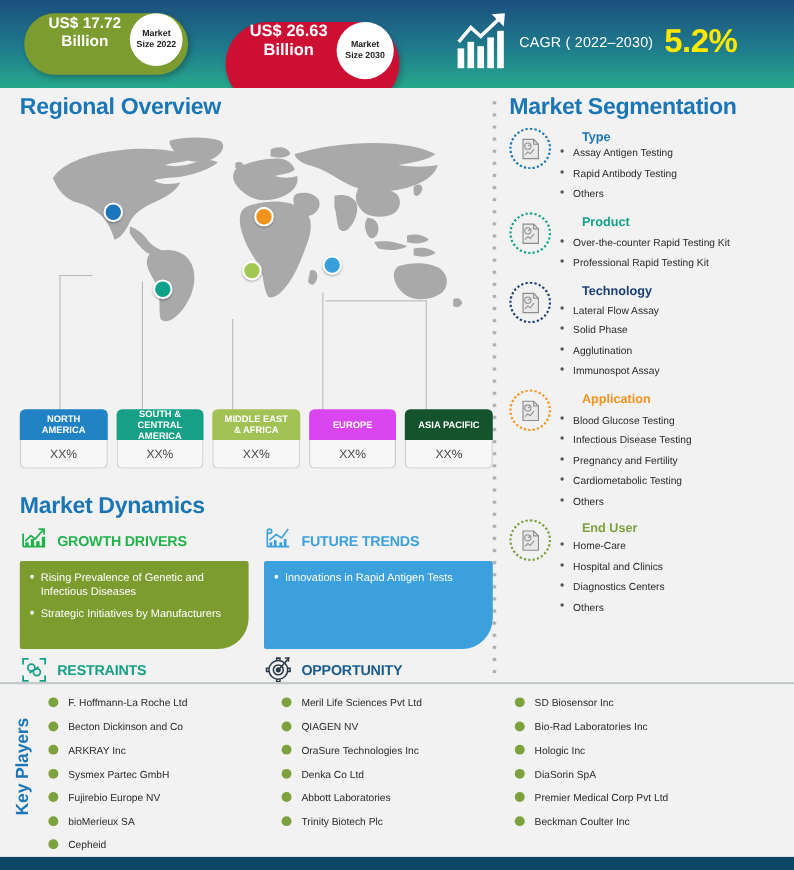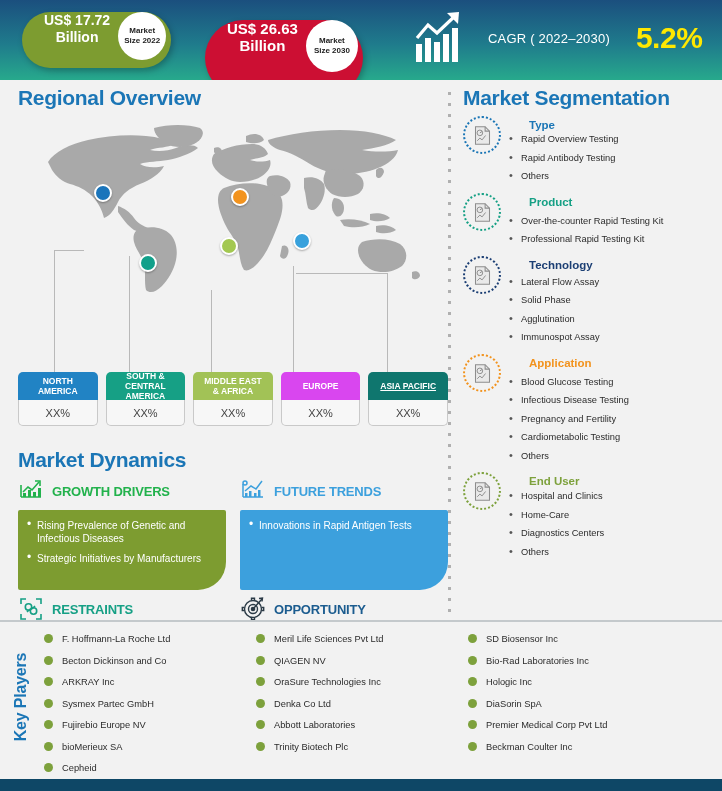--- a/index.html
+++ b/index.html
@@ -48,21 +48,21 @@
     font-size: 8px; font-weight: bold; color: #222;
     line-height: 10px; text-align: center; white-space: nowrap;
   }
   #pill-2022 { left: 22px; top: 12px; background: #7d9c30; }
   #pill-2030 { left: 205px; top: 20px; background: #cc0f33; height: 76px; border-radius: 40px; }
   #pill-2030 .circle { width: 52px; height: 52px; }
   #pill-2030 .val { font-size: 15px; }
 
   .cagr-wrap {
     position: absolute; left: 412px; top: 10px;
-    display: flex; align-items: center; gap: 20px;
+    display: flex; align-items: center; gap: 4px;
   }
   .cagr-icon { width: 56px; height: 56px; }
   .cagr-label {
     color: #ffffff; font-size: 13px; font-weight: normal;
     letter-spacing: 0.2px; white-space: nowrap;
   }
   .cagr-value {
     color: #ffe800; font-size: 30px; font-weight: bold;
     margin-left: 6px; letter-spacing: -0.5px;
   }
@@ -358,21 +358,21 @@
         </div>
         <div class="rc-val">XX%</div>
       </div>
       <div class="region-card">
         <div class="rc-head" style="background:#d946ef;">
           <span>EUROPE</span>
         </div>
         <div class="rc-val">XX%</div>
       </div>
       <div class="region-card">
-        <div class="rc-head" style="background:#0f766e;text-decoration:underline;">
+        <div class="rc-head" style="background:#14532d;">
           <span>ASIA PACIFIC</span>
         </div>
         <div class="rc-val">XX%</div>
       </div>
     </div>
 
     <div id="market-dynamics">
       <div class="section-title">Market Dynamics</div>
 
       <div class="md-grid">
@@ -486,21 +486,21 @@
               <path d="M4 2h11l5 5v15H4z" fill="#e9e9e9" stroke="#8d8d8d" stroke-width="1.2"></path>
               <path d="M15 2v5h5" fill="none" stroke="#8d8d8d" stroke-width="1.2"></path>
               <circle cx="9" cy="9" r="3.2" fill="none" stroke="#8d8d8d" stroke-width="1.1"></circle>
               <path d="M9 9l2.6-1.6" stroke="#8d8d8d" stroke-width="1.1"></path>
               <path d="M6 18l3-3 2.5 2 4-5" fill="none" stroke="#8d8d8d" stroke-width="1.1"></path>
             </svg>
           </div>
           <div class="seg-body">
             <div class="seg-title" style="color:#1b76b6; margin-left:24px;">Type</div>
             <ul>
-              <li>Rapid Overview Testing</li>
+              <li>Assay Antigen Testing</li>
               <li>Rapid Antibody Testing</li>
               <li>Others</li>
             </ul>
           </div>
         </div>
       </div>
 
       <div class="seg-group">
         <div class="seg-row">
           <div class="seg-icon-wrap" style="color:#16a085;">
@@ -580,22 +580,22 @@
               <path d="M4 2h11l5 5v15H4z" fill="#e9e9e9" stroke="#8d8d8d" stroke-width="1.2"></path>
               <path d="M15 2v5h5" fill="none" stroke="#8d8d8d" stroke-width="1.2"></path>
               <circle cx="9" cy="9" r="3.2" fill="none" stroke="#8d8d8d" stroke-width="1.1"></circle>
               <path d="M9 9l2.6-1.6" stroke="#8d8d8d" stroke-width="1.1"></path>
               <path d="M6 18l3-3 2.5 2 4-5" fill="none" stroke="#8d8d8d" stroke-width="1.1"></path>
             </svg>
           </div>
           <div class="seg-body">
             <div class="seg-title" style="color:#7da13c; margin-left:24px; margin-bottom:4px;">End User</div>
             <ul>
+              <li>Home-Care</li>
               <li>Hospital and Clinics</li>
-              <li>Home-Care</li>
               <li>Diagnostics Centers</li>
               <li>Others</li>
             </ul>
           </div>
         </div>
       </div>
 
     </div>
   </div>
 </div>

